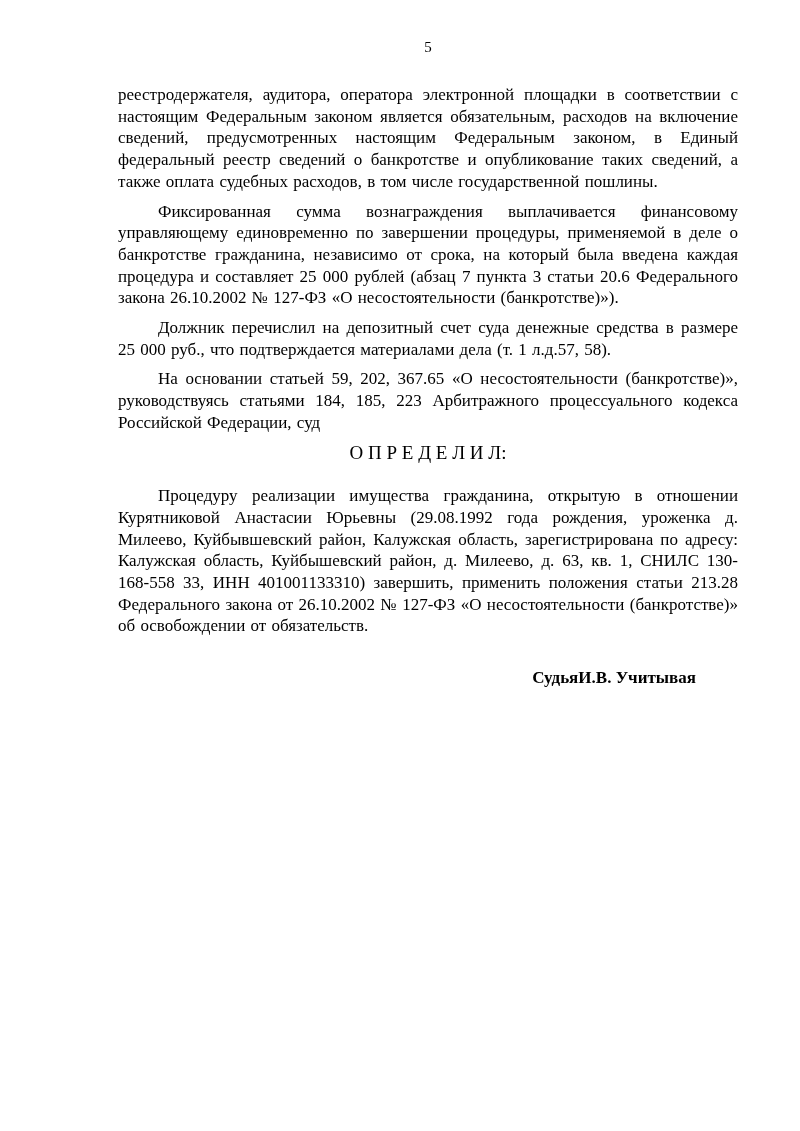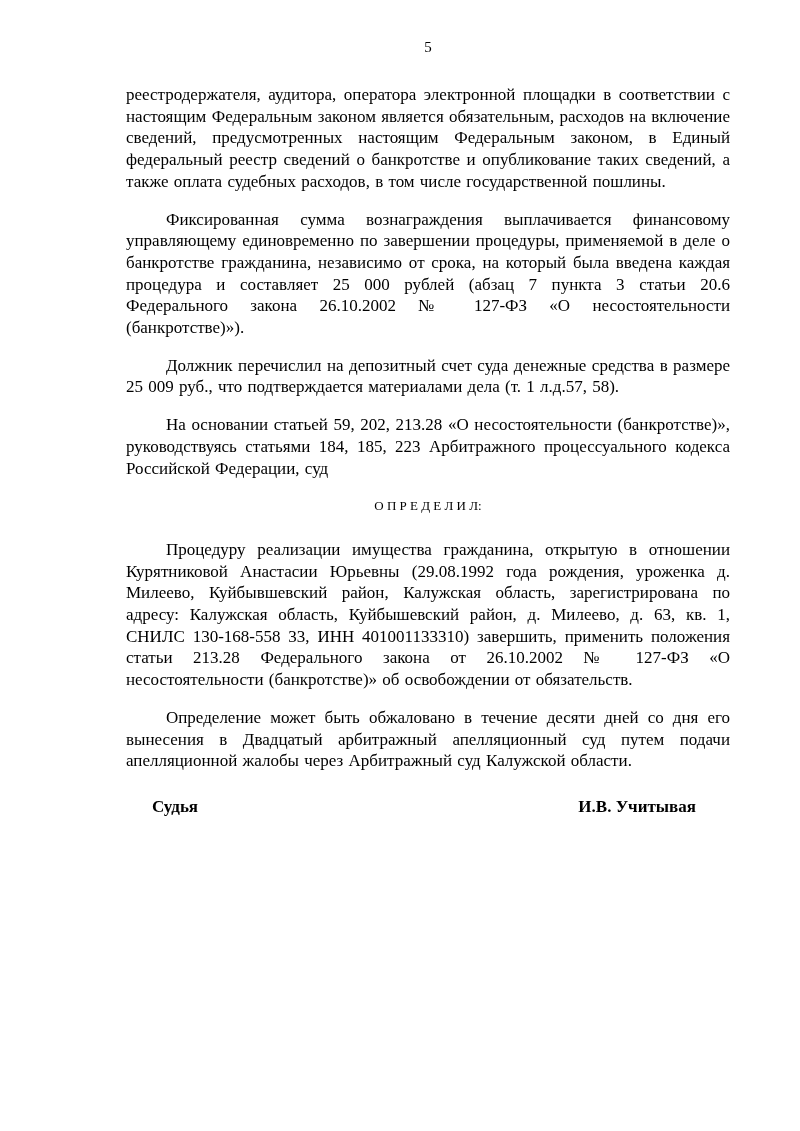--- a/index.html
+++ b/index.html
@@ -22,63 +22,62 @@
     top: 38px;
     width: 636px;
   }
   .page-number {
     text-align: center;
     font-size: 15px;
     line-height: 18px;
     margin: 0 0 28px 0;
   }
   p.par {
-    margin: 16px;
+    margin: 8px;
     font-size: 17px;
     line-height: 21.7px;
     text-align: justify;
     text-indent: 40px;
     word-spacing: 1px;
   }
   p.par.noindent {
     text-indent: 0;
   }
   .resolution-heading {
     margin: 0 0 22px 0;
-    font-size: 13px;
+    font-size: 19px;
     line-height: 21.7px;
     text-align: center;
     font-weight: normal;
   }
   .signature-row {
     display: flex;
-    justify-content: space-between;
-    margin-top: 24px;
+    justify-content: flex-end;
+    margin-top: 30px;
     padding-left: 42px;
     padding-right: 50px;
     font-size: 17px;
     line-height: 21.7px;
     font-weight: bold;
   }
 </style>
 </head>
 <body>
 
 <div class="page">
   <div class="content">
     <div class="page-number">5</div>
 
     <p class="par noindent">реестродержателя, аудитора, оператора электронной площадки в соответствии с настоящим Федеральным законом является обязательным, расходов на включение сведений, предусмотренных настоящим Федеральным законом, в Единый федеральный реестр сведений о банкротстве и опубликование таких сведений, а также оплата судебных расходов, в том числе государственной пошлины.</p>
     <p class="par">Фиксированная сумма вознаграждения выплачивается финансовому управляющему единовременно по завершении процедуры, применяемой в деле о банкротстве гражданина, независимо от срока, на который была введена каждая процедура и составляет 25 000 рублей (абзац 7 пункта 3 статьи 20.6 Федерального закона 26.10.2002 № 127-ФЗ «О несостоятельности (банкротстве)»).</p>
-    <p class="par">Должник перечислил на депозитный счет суда денежные средства в размере 25 009 руб., что подтверждается материалами дела (т. 1 л.д.57, 58).</p>
-    <p class="par">На основании статьей 59, 202, 213.28 «О несостоятельности (банкротстве)», руководствуясь статьями 184, 185, 223 Арбитражного процессуального кодекса Российской Федерации, суд</p>
+    <p class="par">Должник перечислил на депозитный счет суда денежные средства в размере 25 000 руб., что подтверждается материалами дела (т. 1 л.д.57, 58).</p>
+    <p class="par">На основании статьей 59, 202, 367.65 «О несостоятельности (банкротстве)», руководствуясь статьями 184, 185, 223 Арбитражного процессуального кодекса Российской Федерации, суд</p>
 
     <h2 class="resolution-heading">О П Р Е Д Е Л И Л:</h2>
 
     <p class="par">Процедуру реализации имущества гражданина, открытую в отношении Курятниковой  Анастасии Юрьевны (29.08.1992 года рождения, уроженка д. Милеево, Куйбывшевский район, Калужская область, зарегистрирована по адресу: Калужская область, Куйбышевский район, д. Милеево, д. 63, кв. 1,  СНИЛС 130-168-558 33, ИНН 401001133310)  завершить, применить положения статьи 213.28 Федерального закона от 26.10.2002 № 127-ФЗ «О несостоятельности (банкротстве)» об освобождении от обязательств.</p>
-    <p class="par">Определение может быть обжаловано в течение десяти дней со дня его вынесения в Двадцатый арбитражный апелляционный суд путем подачи апелляционной жалобы через Арбитражный суд Калужской области.</p>
 
     <div class="signature-row">
       <span>Судья</span>
       <span>И.В. Учитывая</span>
     </div>
   </div>
 </div>
 
 </body></html>

